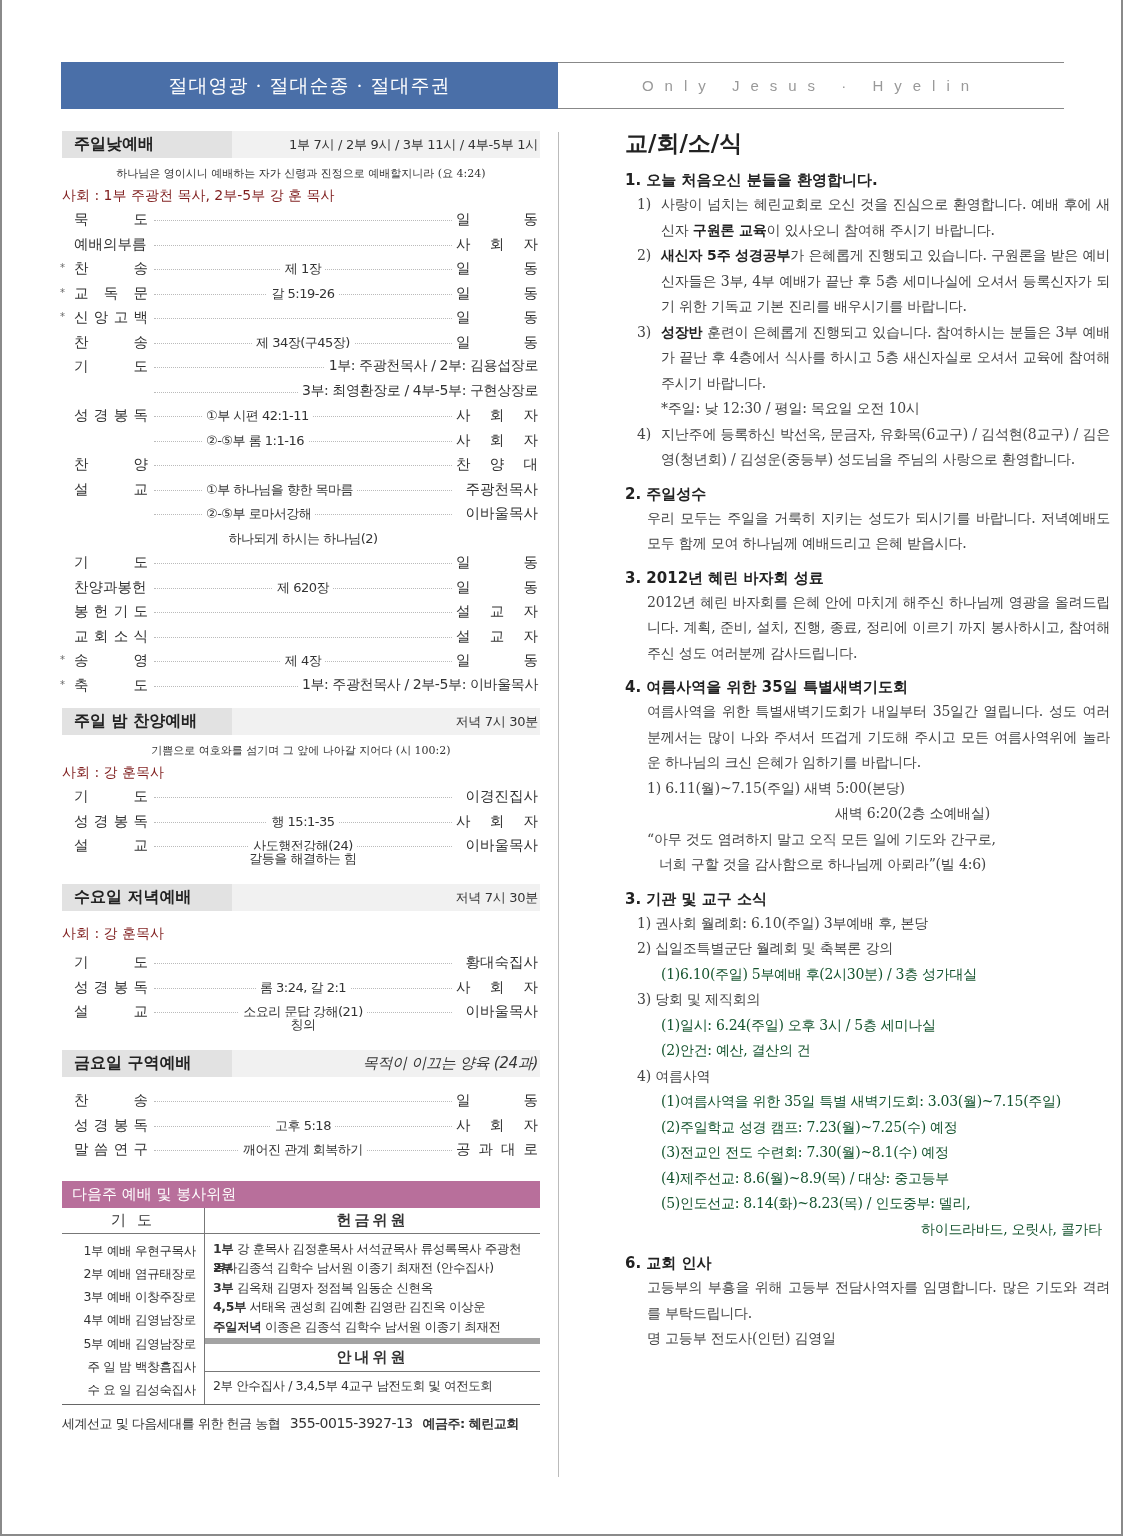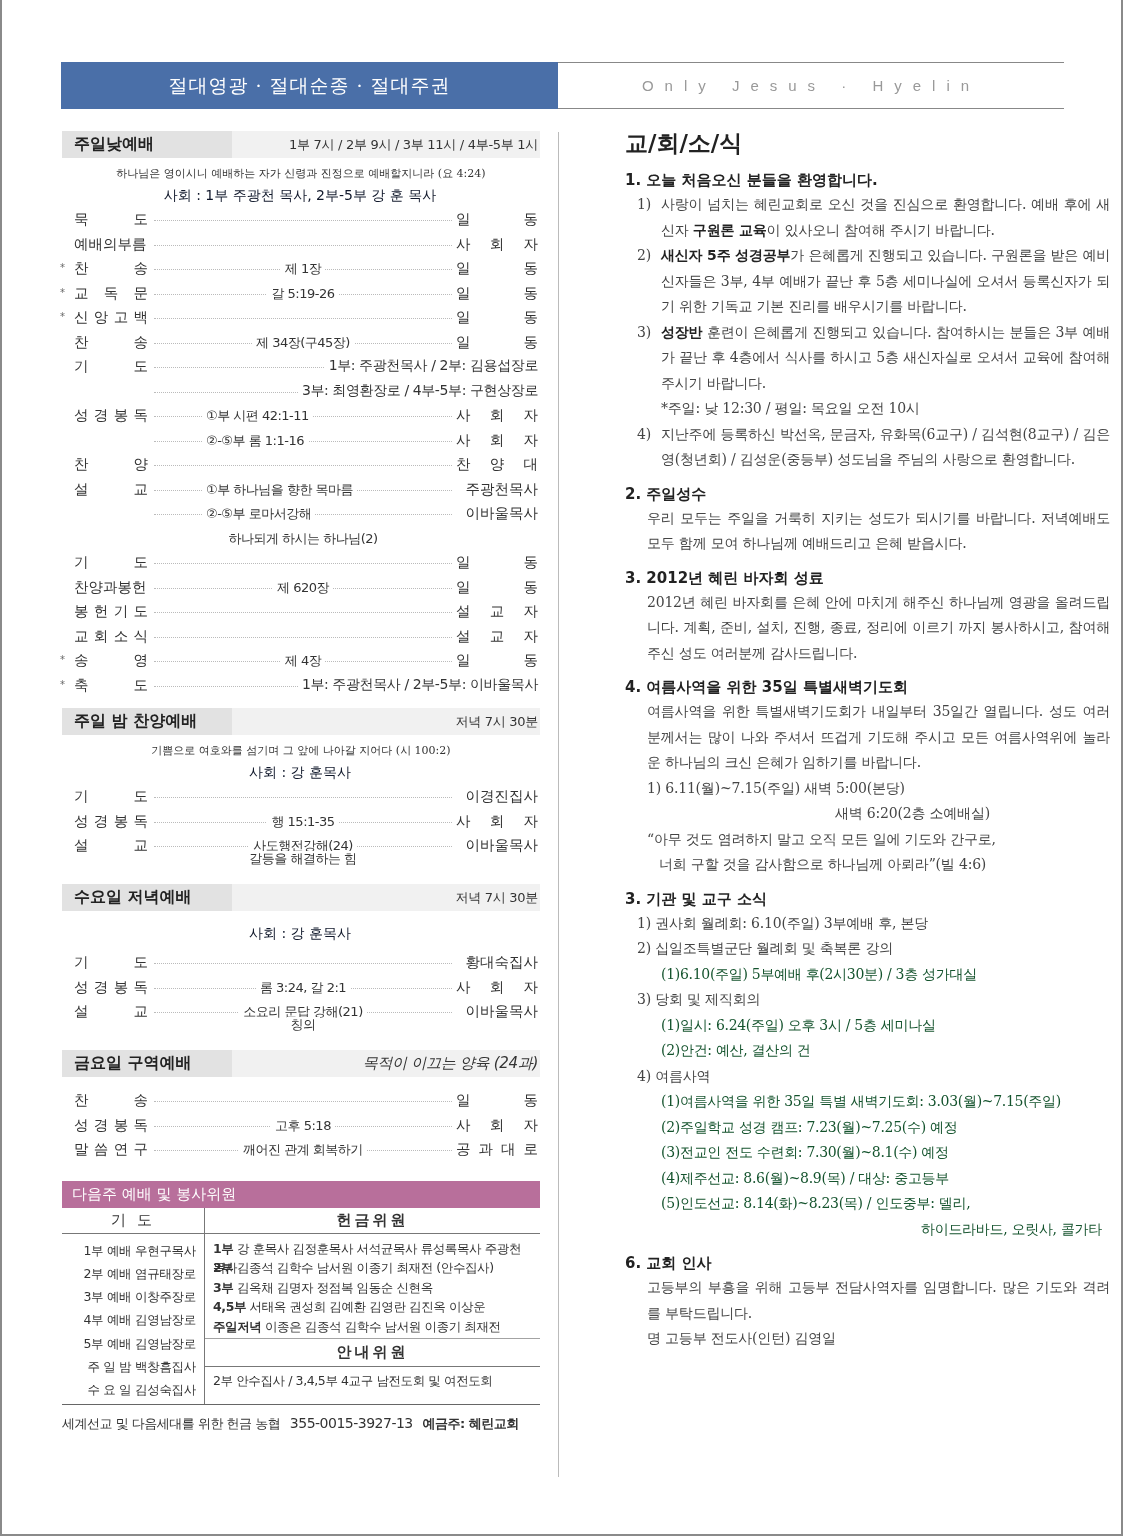--- a/index.html
+++ b/index.html
@@ -32,21 +32,21 @@
   .left { position: absolute; left: 62px; top: 131px; width: 478px; }
   .sec-head {
     position: relative; height: 27px; display: flex; align-items: center;
     background: linear-gradient(to right, #e2e2e2 0, #e2e2e2 170px, #f1f1f1 170px);
     margin-bottom: 8px;
   }
   .sec-head .title { padding-left: 12px; font-size: 16px; font-weight: bold; color: #222; }
   .sec-head .time { position: absolute; right: 2px; font-size: 13px; color: #333; letter-spacing: -0.3px; }
   .sec-head .time.italic { font-style: italic; font-size: 15px; color: #333; }
   .verse { text-align: center; font-family: "DejaVu Serif", serif; font-size: 11px; color: #333; margin: 4px 0 6px; }
-  .host { text-align: center; font-size: 14px; color: #0f172a; padding-right: 2px; margin-bottom: 3px; }
+  .host { text-align: left; font-size: 14px; color: #7f1d1d; padding-right: 2px; margin-bottom: 3px; }
 
   .row { position: relative; height: 24.5px; font-size: 14.5px; color: #333; }
   .row .star { position: absolute; left: -2px; top: 5px; font-size: 10px; color: #666; }
   .row .lbl { position: absolute; left: 12px; top: 2px; width: 74px; display: flex; justify-content: space-between; }
   .row .dots { position: absolute; left: 92px; right: 88px; top: 12px; border-top: 1px dotted #bbb; }
   .row .mid { position: absolute; left: 92px; right: 88px; top: 3px; text-align: center; font-size: 13px; letter-spacing: -0.5px; }
   .row .mid span, .row .mid-l span, .row .right-wide span { background: #fff; padding: 0 4px; }
   .row .mid-l { position: absolute; left: 140px; top: 3px; font-size: 13px; letter-spacing: -0.5px; }
   .row .who { position: absolute; right: 2px; top: 2px; width: 84px; display: flex; justify-content: space-between; background: #fff; padding-left: 2px; }
   .row .right-wide { position: absolute; right: 2px; top: 2px; font-size: 14px; letter-spacing: -0.4px; background: #fff; padding-left: 4px; }
@@ -58,21 +58,21 @@
   .nw-head { background: #b86f9b; color: #fff; font-size: 15px; height: 27px; display: flex; align-items: center; padding-left: 10px; margin-top: 6px; }
   .nw-table { display: grid; grid-template-columns: 142px 1fr; border-bottom: 1.5px solid #666; font-size: 12.5px; }
   .nw-th { text-align: center; font-size: 15px; padding: 3px 0; border-bottom: 1px solid #777; letter-spacing: 3px; }
   .nw-th.r { border-left: 1px solid #777; }
   .nw-left { padding: 5px 0 2px; text-align: right; padding-right: 8px; }
   .nw-left div { height: 23.3px; line-height: 23px; letter-spacing: -0.3px; }
   .nw-right { border-left: 1px solid #777; }
   .nw-right .offer { padding: 5px 8px 2px; }
   .nw-right .offer div { height: 19.5px; line-height: 19px; letter-spacing: -0.4px; }
   .nw-right .offer b { font-weight: bold; }
-  .nw-right .guide-h { text-align: center; font-size: 15px; padding: 4px 0; border-top: 1px solid #a3a3a3; border-bottom: 1px solid #777; letter-spacing: 3px; font-weight: bold; }
+  .nw-right .guide-h { text-align: center; font-size: 15px; padding: 4px 0; border-top: 6px solid #a3a3a3; border-bottom: 1px solid #777; letter-spacing: 3px; font-weight: bold; }
   .nw-right .guide { padding: 6px 8px 6px; letter-spacing: -0.4px; }
   .bank { font-size: 13px; margin-top: 10px; letter-spacing: -0.5px; white-space: nowrap; }
   .bank .num { font-size: 14px; margin: 0 6px; }
 
   
   .right { position: absolute; left: 585px; top: 128px; width: 485px; margin-left: 40px; }
   .news-title { font-size: 23px; font-weight: bold; color: #222; margin-bottom: 12px; }
   .item-h { font-size: 15px; font-weight: bold; color: #222; margin-bottom: 2px; }
   .para { font-family: "DejaVu Serif", serif; font-size: 14px; color: #444; line-height: 25.5px; padding-left: 22px; text-align: justify; letter-spacing: -0.2px; }
   .sub { font-family: "DejaVu Serif", serif; font-size: 14px; color: #444; line-height: 25.5px; padding-left: 12px; display: flex; letter-spacing: -0.2px; }

